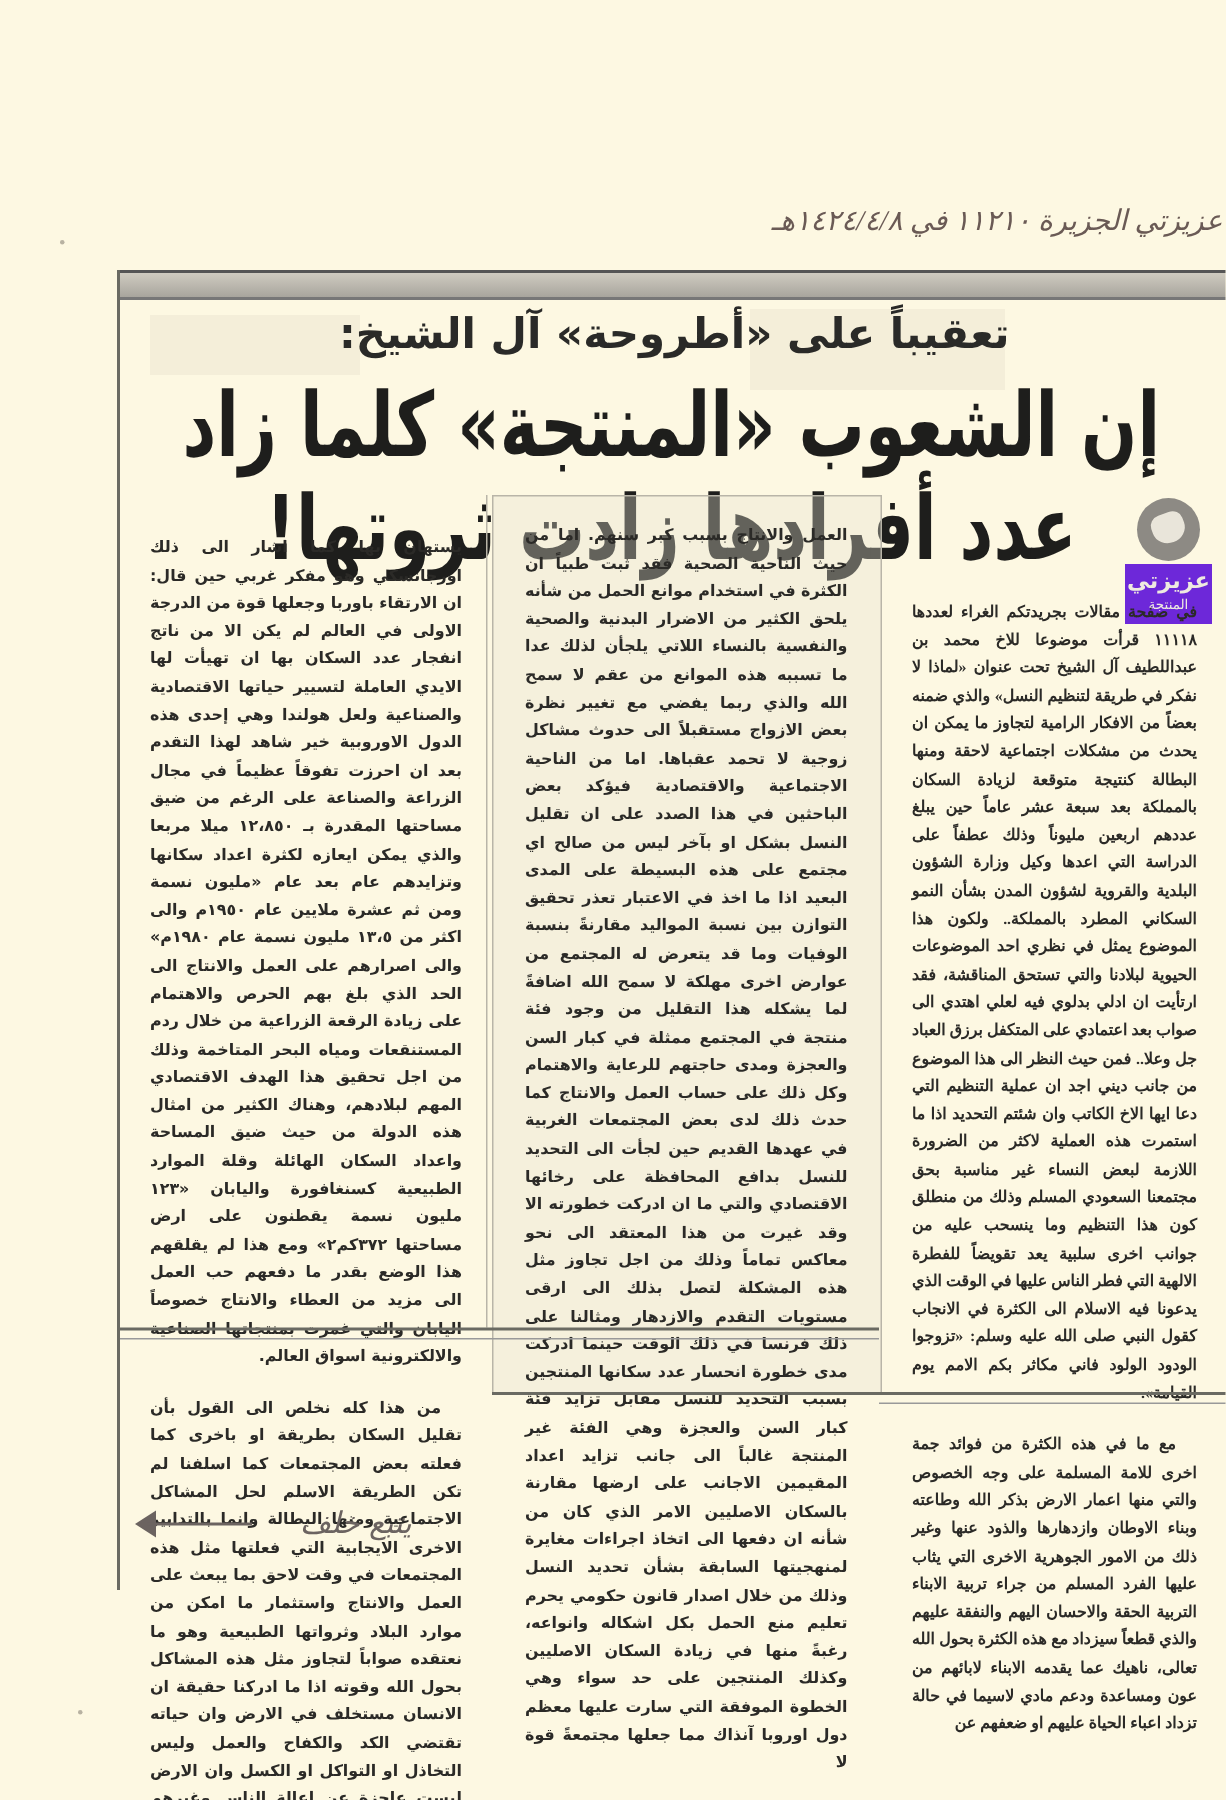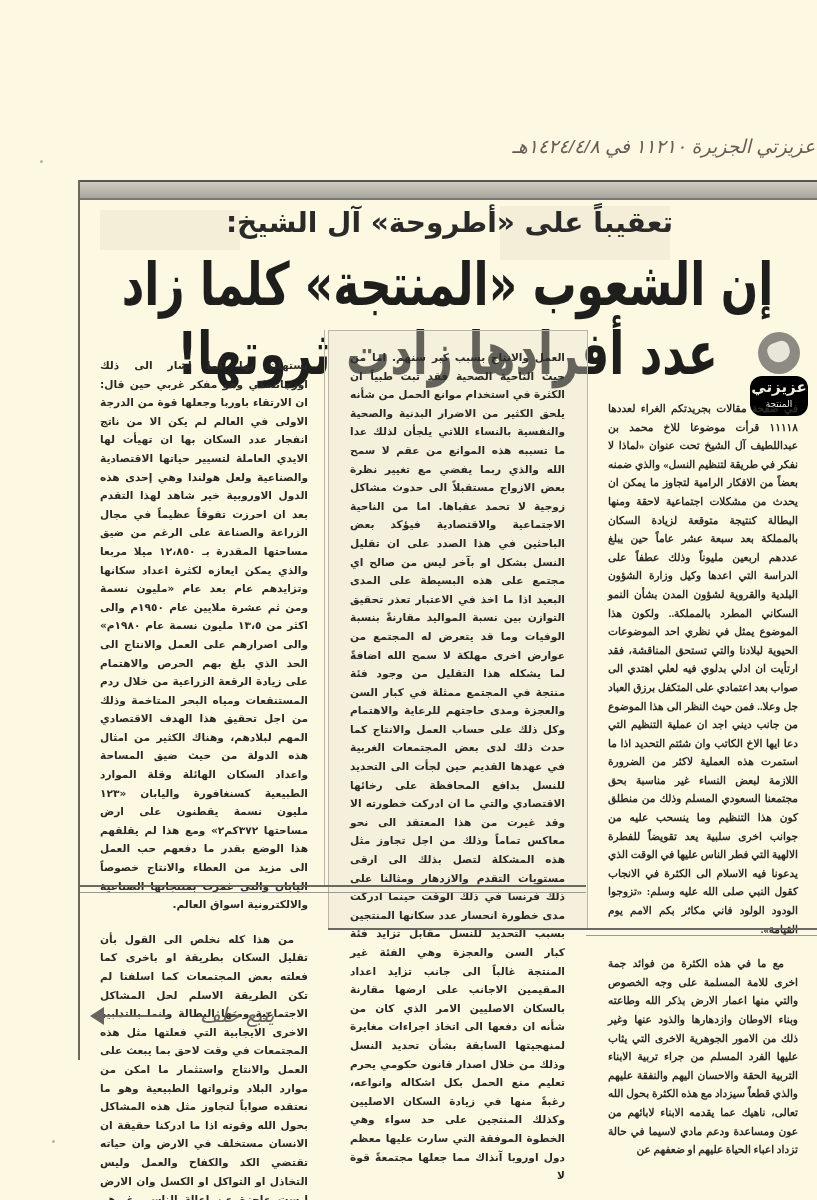--- a/index.html
+++ b/index.html
@@ -4,21 +4,21 @@
 <style>
   html, body { margin:0; padding:0; }
   body {
     width:817px; height:1200px; overflow:hidden;
     background:#fdf8e2;
     font-family:"DejaVu Sans", sans-serif;
     position:relative;
   }
   .handwriting {
     position:absolute; top:135px; left:430px; width:385px;
-    font-family:Liberation Sans, sans-serif; font-style:italic;
+    font-family:Liberation Serif, serif; font-style:italic;
     font-size:19px; color:#6a5a55; direction:rtl; text-align:right;
     letter-spacing:0.5px;
   }
   .clip {
     position:absolute; left:78px; top:180px; width:739px; height:880px;
     border-left:2px solid #6a6a62;
   }
   .topbar {
     position:absolute; left:0; right:0; top:0; height:16px;
     border-top:2px solid #555; border-bottom:2px solid #777;
@@ -63,21 +63,21 @@
     position:absolute; left:10px; top:0; width:42px; height:42px; border-radius:50%;
     background:#8d8a84; overflow:hidden;
   }
   .logo-map {
     position:absolute; left:10px; top:10px; width:22px; height:20px;
     background:#e9e5da; border-radius:40% 40% 60% 60%;
     transform:rotate(-20deg);
   }
   .logo-label {
     position:absolute; left:2px; top:44px; width:58px; height:40px;
-    background:#000000; text-align:center; direction:rtl;border-radius:12px;
+    background:#6d28d9; text-align:center; direction:rtl;
   }
   .logo-label .l1 { font-size:15px; font-weight:bold; color:#eeeae0; line-height:22px; display:block; }
   .logo-label .l2 { font-size:9px; color:#eeeae0; line-height:12px; display:block; }
   .bottom-rule-right {
     position:absolute; left:506px; top:748px; right:0; height:5px;
     border-top:2px solid #6a6a62; border-bottom:1px solid #999;
   }
   .bottom-rule-left {
     position:absolute; left:0; top:705px; width:506px; height:5px;
     border-top:2px solid #6a6a62; border-bottom:1px solid #999;

